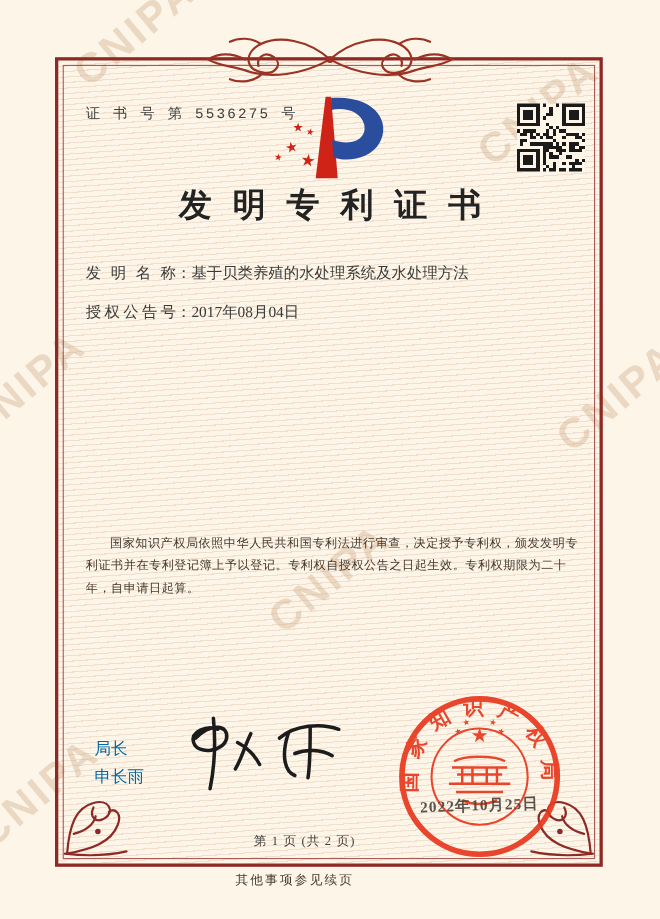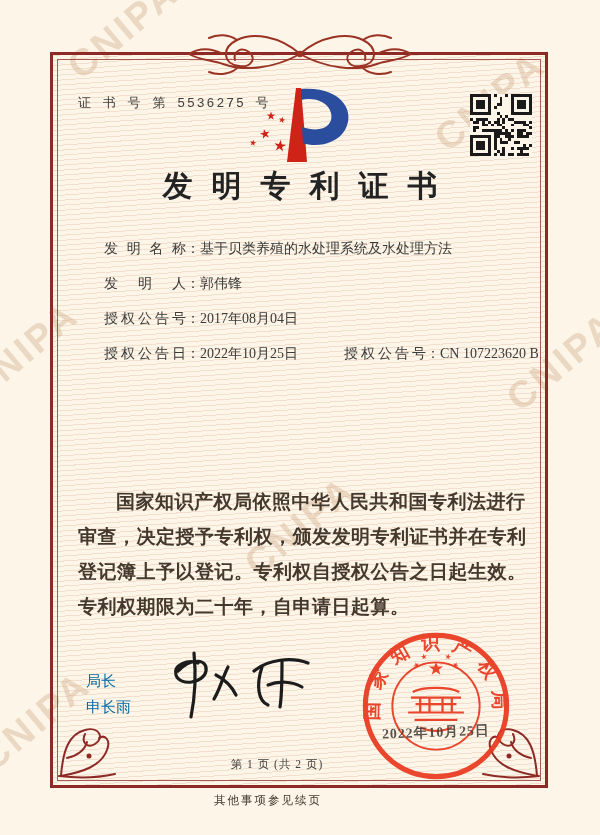--- a/index.html
+++ b/index.html
@@ -29,30 +29,30 @@
     position:absolute;left:78px;top:94px;z-index:3;
     font-size:13px;letter-spacing:2px;color:#40403e;font-family:Liberation Mono, monospace;
   }
   .logo{position:absolute;left:243px;top:84px;z-index:3;}
   .qr{position:absolute;left:470px;top:94px;width:62px;height:62px;z-index:3;}
   .title{
     position:absolute;left:0;top:166px;width:600px;z-index:3;
     text-align:center;font-size:30px;font-weight:bold;color:#232323;
     letter-spacing:19px;text-indent:19px;
   }
-  .fields{position:absolute;left:78px;top:240px;width:460px;z-index:3;margin-left:26px;}
+  .fields{position:absolute;left:78px;top:240px;width:460px;z-index:3;}
   .frow{height:35px;font-size:14px;white-space:nowrap;color:#3a3a38;}
   .flabel{
     display:inline-block;width:82px;text-align:justify;text-align-last:justify;
     vertical-align:baseline;
   }
   .pair-first{display:inline-block;width:240px;}
   .body-text{
     position:absolute;left:78px;top:484px;width:450px;z-index:3;
-    font-size:19px;line-height:1.85;letter-spacing:0.5px;color:#45382c;font-weight:bold;
+    font-size:11px;line-height:1.85;letter-spacing:0.5px;color:#45382c;
   }
   .body-text p{margin:0;text-indent:2em;}
   .sig-block{
     position:absolute;left:86px;top:668px;z-index:3;
     font-family:"Liberation Sans","DejaVu Sans",sans-serif;
     font-size:15px;color:#0369a1;line-height:1.7;
   }
   .signature{position:absolute;left:150px;top:645px;z-index:3;}
   .seal{position:absolute;left:357px;top:627px;z-index:4;}
   .page-info{
@@ -257,27 +257,21 @@
   </g>
 </svg>
 
 <div class="title">发明专利证书</div>
 
 <div class="fields">
   <div class="frow">
     <span class="flabel">发明名称</span><span>：</span><span>基于贝类养殖的水处理系统及水处理方法</span>
   </div>
   <div class="frow">
-    <span class="flabel">发明人</span><span>：</span><span>郭伟锋</span>
-  </div>
-  <div class="frow">
     <span class="flabel">授权公告号</span><span>：</span><span>2017年08月04日</span>
-  </div>
-  <div class="frow">
-    <span class="pair-first"><span class="flabel">授权公告日</span><span>：</span><span>2022年10月25日</span></span><span><span class="flabel">授权公告号</span><span>：</span><span>CN 107223620 B</span></span>
   </div>
 </div>
 
 <div class="body-text">
   <p>国家知识产权局依照中华人民共和国专利法进行审查，决定授予专利权，颁发发明专利证书并在专利登记簿上予以登记。专利权自授权公告之日起生效。专利权期限为二十年，自申请日起算。</p>
 </div>
 
 <div class="sig-block">
   <div>局长</div>
   <div>申长雨</div>

